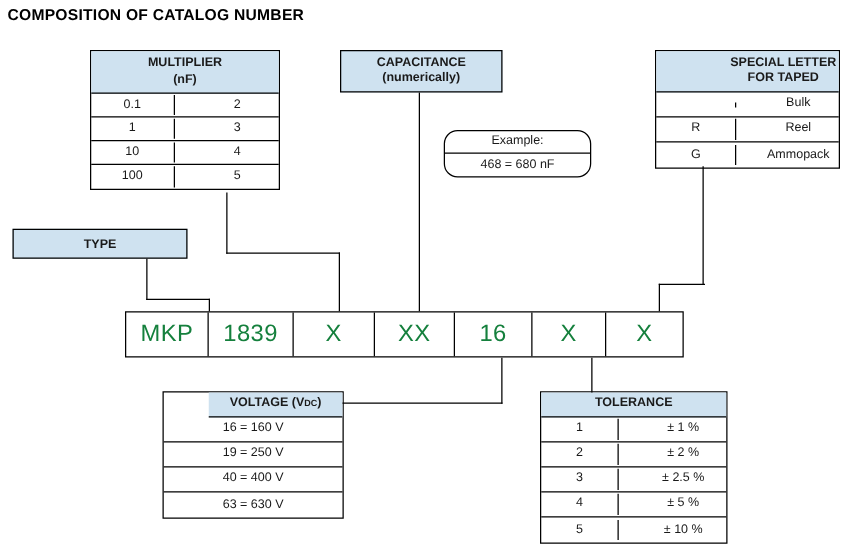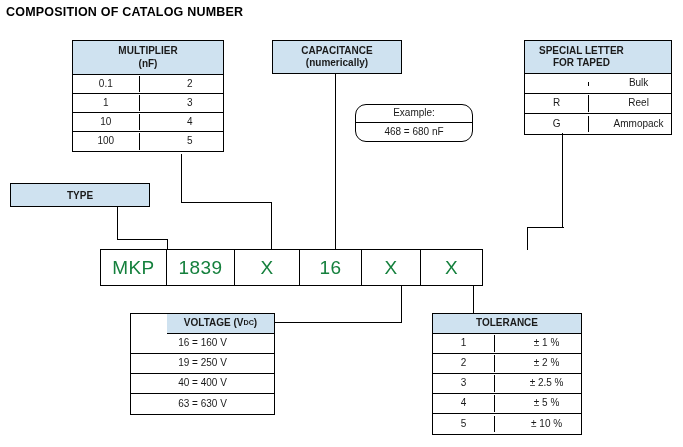--- a/index.html
+++ b/index.html
@@ -40,21 +40,21 @@
     border: 1.4px solid #000;
     box-sizing: border-box;
     background: #fff;
     font-size: 10px;
   }
   .tbl .hdr {
     background: #cfe2f0;
     font-weight: bold;
     text-align: center;
     line-height: 1.22;
-    padding: 3px 14px;
+    padding: 3px 2px;
     border-bottom: 1.4px solid #000;
     box-sizing: border-box;
     font-size: 10px;
   }
   .tbl .row {
     display: flex;
     border-bottom: 1.1px solid #000;
     box-sizing: border-box;
     gap: 17px;
   }
@@ -82,21 +82,21 @@
     background: #cfe2f0; border: 1.4px solid #000; box-sizing: border-box;
     display: flex; align-items: center; justify-content: center;
     text-align: center; font-weight: bold; font-size: 10px; line-height: 1.22;
     position: absolute;
   }
 
   #example-table { left: 355px; top: 104px; width: 118px; border-radius: 11px; }
   #example-table .row { height: 18px; align-items: center; }
 
   #special-letter-table { left: 524px; top: 40px; width: 148px; }
-  #special-letter-table .hdr { height: 33px; display:flex; align-items:center; justify-content:flex-start; }
+  #special-letter-table .hdr { height: 33px; display:flex; align-items:center; justify-content:flex-end; }
   #special-letter-table .row { height: 20px; align-items: center; }
   #special-letter-table .cell.left-div { flex: 0 0 44%; }
   #special-letter-table .cell.rt { flex: 1 1 56%; }
 
   #type-box {
     position: absolute;
     left: 10px; top: 183px; width: 140px; height: 24px;
     background: #cfe2f0; border: 1.4px solid #000; box-sizing: border-box;
     display: flex; align-items: center; justify-content: center;
     font-weight: bold; font-size: 10px;
@@ -278,18 +278,19 @@
 
   <div class="ln h" style="left:274px; top:322px; width:128px;"></div>
   <div class="ln v" style="left:401px; top:286px; height:37px;"></div>
 
   <div class="ln v" style="left:473px; top:286px; height:28px;"></div>
 
   <div id="catalog-row">
       <div class="seg" style="width: 66px;">MKP</div>
       <div class="seg" style="width: 68px;">1839</div>
       <div class="seg" style="width: 65px;">X</div>
+      <div class="seg" style="width: 64px;">XX</div>
       <div class="seg" style="width: 62px;">16</div>
       <div class="seg" style="width: 59px;">X</div>
       <div class="seg" style="width: 61px;">X</div>
     </div>
 
 </div>
 
 </body></html>

